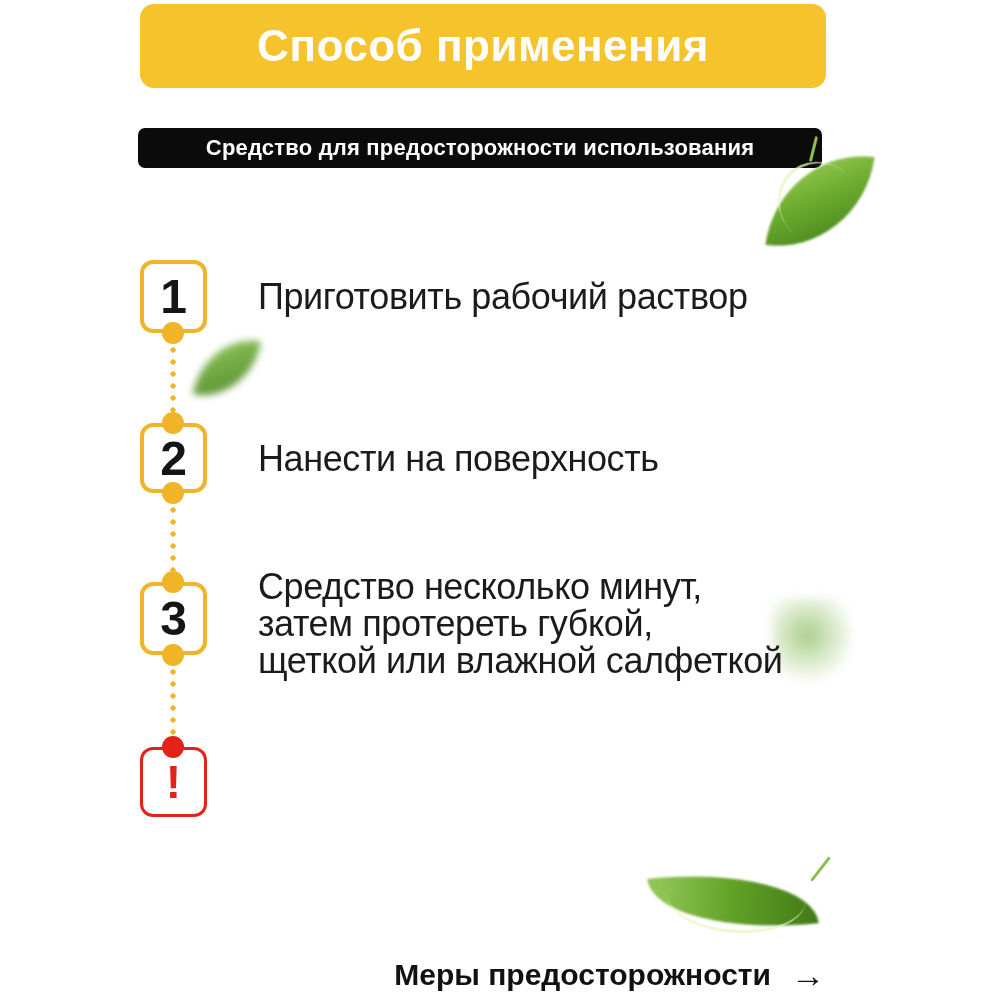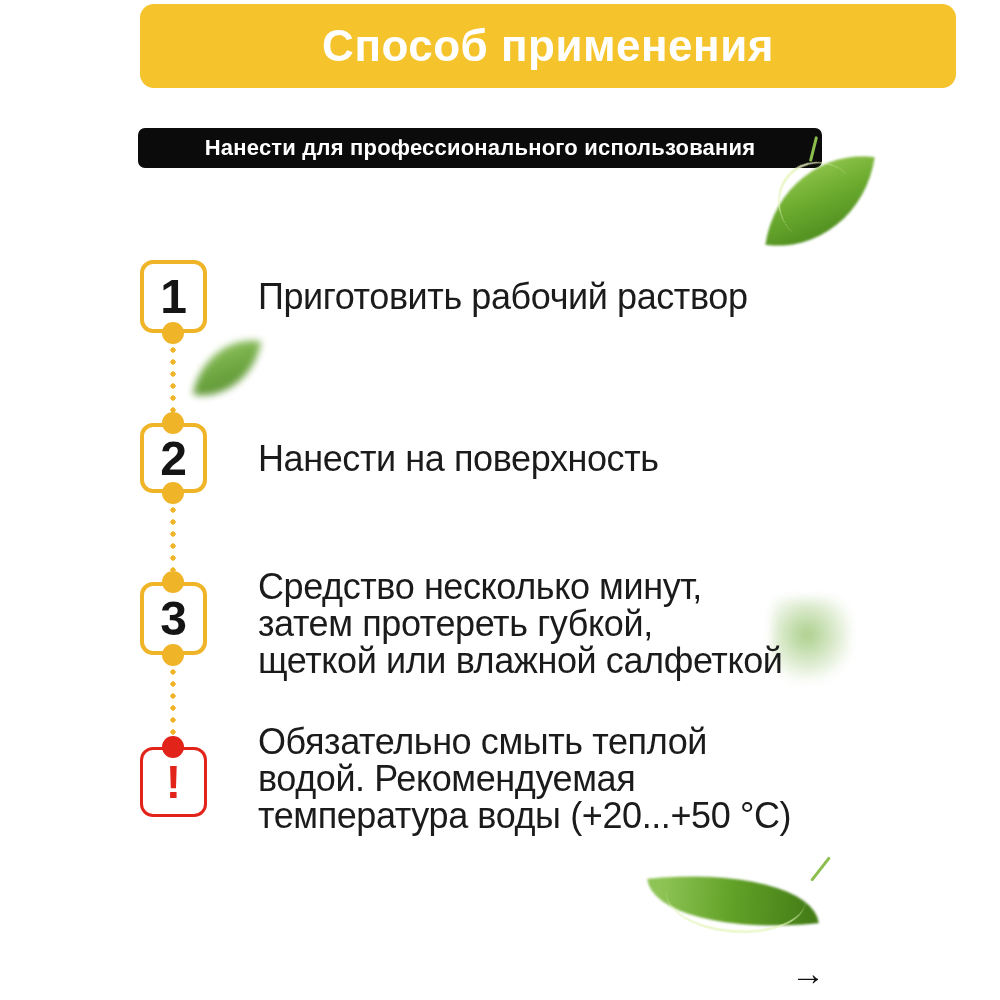--- a/index.html
+++ b/index.html
@@ -11,21 +11,21 @@
     --leaf-green:#5FA22A;
   }
   html,body{margin:0;padding:0;background:#fff;}
   .canvas{
     position:relative;width:1000px;height:1000px;background:#fff;
     overflow:hidden;font-family:"Liberation Sans",sans-serif;margin:0 auto;
   }
 
   
   .banner{
-    position:absolute;left:140px;top:4px;width:816px;height:84px;
+    position:absolute;left:140px;top:4px;width:686px;height:84px;
     background:var(--yellow);border-radius:14px;
     display:flex;align-items:center;justify-content:center;
   }
   .banner-title{color:#ffffff;font-size:44px;font-weight:bold;letter-spacing:.5px;}
 
   .subbar{
     position:absolute;left:138px;top:128px;width:684px;height:40px;
     background:var(--bar-black);border-radius:7px;
     display:flex;align-items:center;justify-content:center;z-index:1;
   }
@@ -126,21 +126,21 @@
 </head>
 <body>
 
 <div class="canvas">
 
   <div class="banner">
     <span class="banner-title">Способ применения</span>
   </div>
 
   <div class="subbar">
-    <span class="subbar-text">Нанести для профессионального использования</span>
+    <span class="subbar-text">Средство для предосторожности использования</span>
   </div>
 
   <div class="leaf leaf1">
     <div class="stem"></div>
     <div class="blade"></div>
     <div class="vein"></div>
   </div>
   <div class="leaf leaf2">
     <div class="blade"></div>
   </div>
@@ -174,21 +174,19 @@
   </div>
   <div class="marker alert">
     <span>!</span>
   </div>
 
   <div class="step-text t2">Нанести на поверхность</div>
   <div class="step-text t1">Приготовить рабочий раствор</div>
   <div class="step-text t3">Средство несколько минут,
 затем протереть губкой,
 щеткой или влажной салфеткой</div>
-  <div class="step-text t4">Обязательно смыть теплой
-водой. Рекомендуемая
-температура воды (+20...+50 °С)</div>
 
   <a class="footer-link">
+    <span>Меры предосторожности</span>
     <span class="footer-arrow">→</span>
   </a>
 
 </div>
 
 </body></html>

